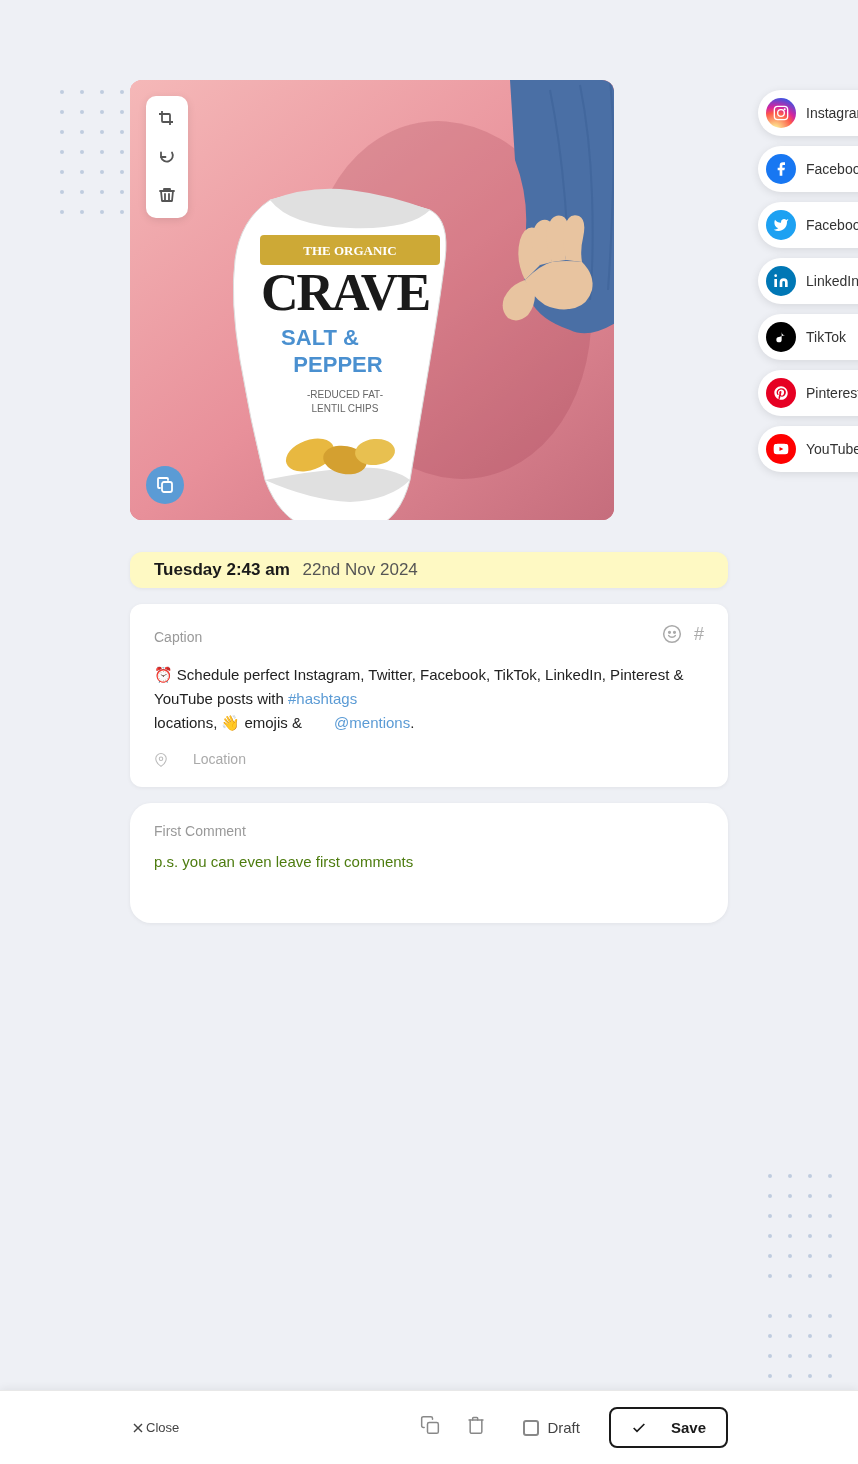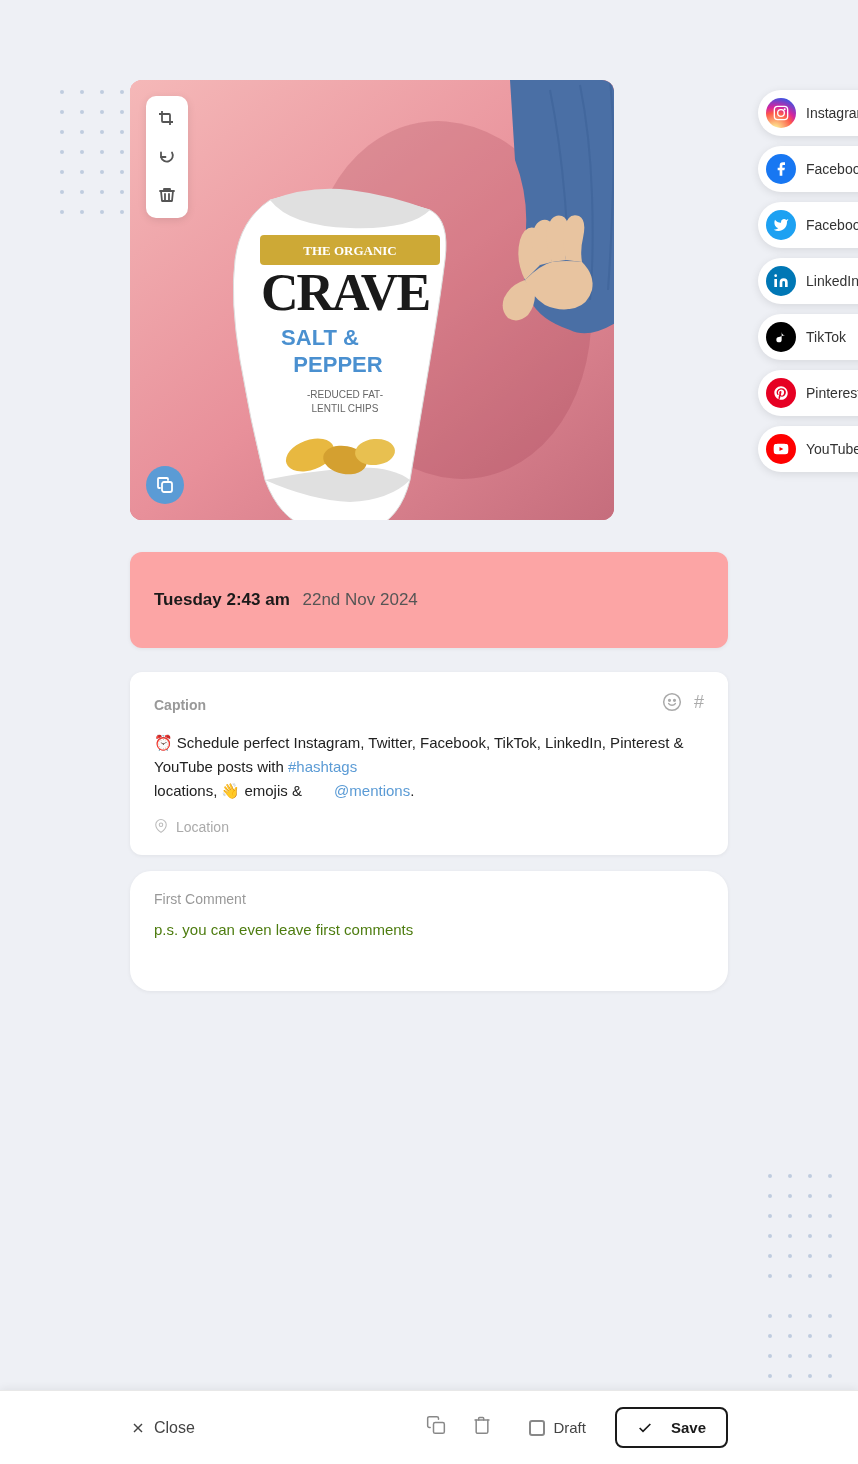--- a/index.html
+++ b/index.html
@@ -149,24 +149,24 @@
     .social-icon.pinterest { background: #e60023; }
     .social-icon.youtube { background: #ff0000; }
     .social-pill-label {
       font-size: 14px;
       font-weight: 500;
       color: #333;
     }
 
     
     .datetime-card {
-      background: #fca5a5;
+      background: #fef9c3;
       border-radius: 12px;
-      padding: 38px 24px;
-      margin-bottom: 24px;
+      padding: 8px 24px;
+      margin-bottom: 16px;
       box-shadow: 0 1px 4px rgba(0,0,0,0.06);
     }
     .datetime-text {
       font-size: 17px;
       color: #1a1a1a;
     }
     .datetime-bold {
       font-weight: 700;
     }
     .datetime-light {
@@ -185,40 +185,40 @@
     }
     .caption-header {
       display: flex;
       justify-content: space-between;
       align-items: center;
       margin-bottom: 14px;
     }
     .caption-label {
       font-size: 14px;
       color: #999;
-      font-weight: 700;
+      font-weight: 400;
     }
     .caption-icons {
       display: flex;
       gap: 12px;
       color: #aaa;
       font-size: 18px;
     }
     .caption-text {
       font-size: 15px;
       line-height: 1.6;
       color: #222;
       margin-bottom: 16px;
     }
     .caption-text .hashtag { color: #5b9bd5; }
     .caption-text .mention { color: #5b9bd5; margin-left: 28px; }
     .location-row {
       display: flex;
-      align-items: flex-start;
-      gap: 8px;
+      align-items: flex-end;
+      gap: 25px;
       color: #aaa;
       font-size: 14px;
       margin-top: 8px;
     }
 
     
     .comment-card {
       background: white;
       border-radius: 21px;
       padding: 20px 24px;
@@ -246,22 +246,21 @@
       padding: 16px 130px;
       display: flex;
       align-items: center;
       gap: 0;
       box-shadow: 0 -2px 8px rgba(0,0,0,0.06);
       z-index: 100;
     }
     .close-btn {
       display: flex;
       align-items: center;
-      gap: 8px;
-      font-size: 16px;
+      font-size: 13px;
       color: #444;
       cursor: pointer;
       margin-right: auto;
     }
     .bottom-icons {
       display: flex;
       gap: 18px;
       margin-right: 20px;
     }
     .bottom-icon-btn {
@@ -285,21 +284,21 @@
     .draft-checkbox {
       width: 16px;
       height: 16px;
       border: 2px solid #888;
       border-radius: 3px;
       display: inline-block;
     }
     .save-btn {
       display: flex;
       align-items: center;
-      gap: 18px;
+      gap: 24px;
       background: white;
       border: 2px solid #1a1a1a;
       border-radius: 8px;
       padding: 10px 20px;
       font-size: 15px;
       font-weight: 600;
       color: #1a1a1a;
       cursor: pointer;
     }
 

